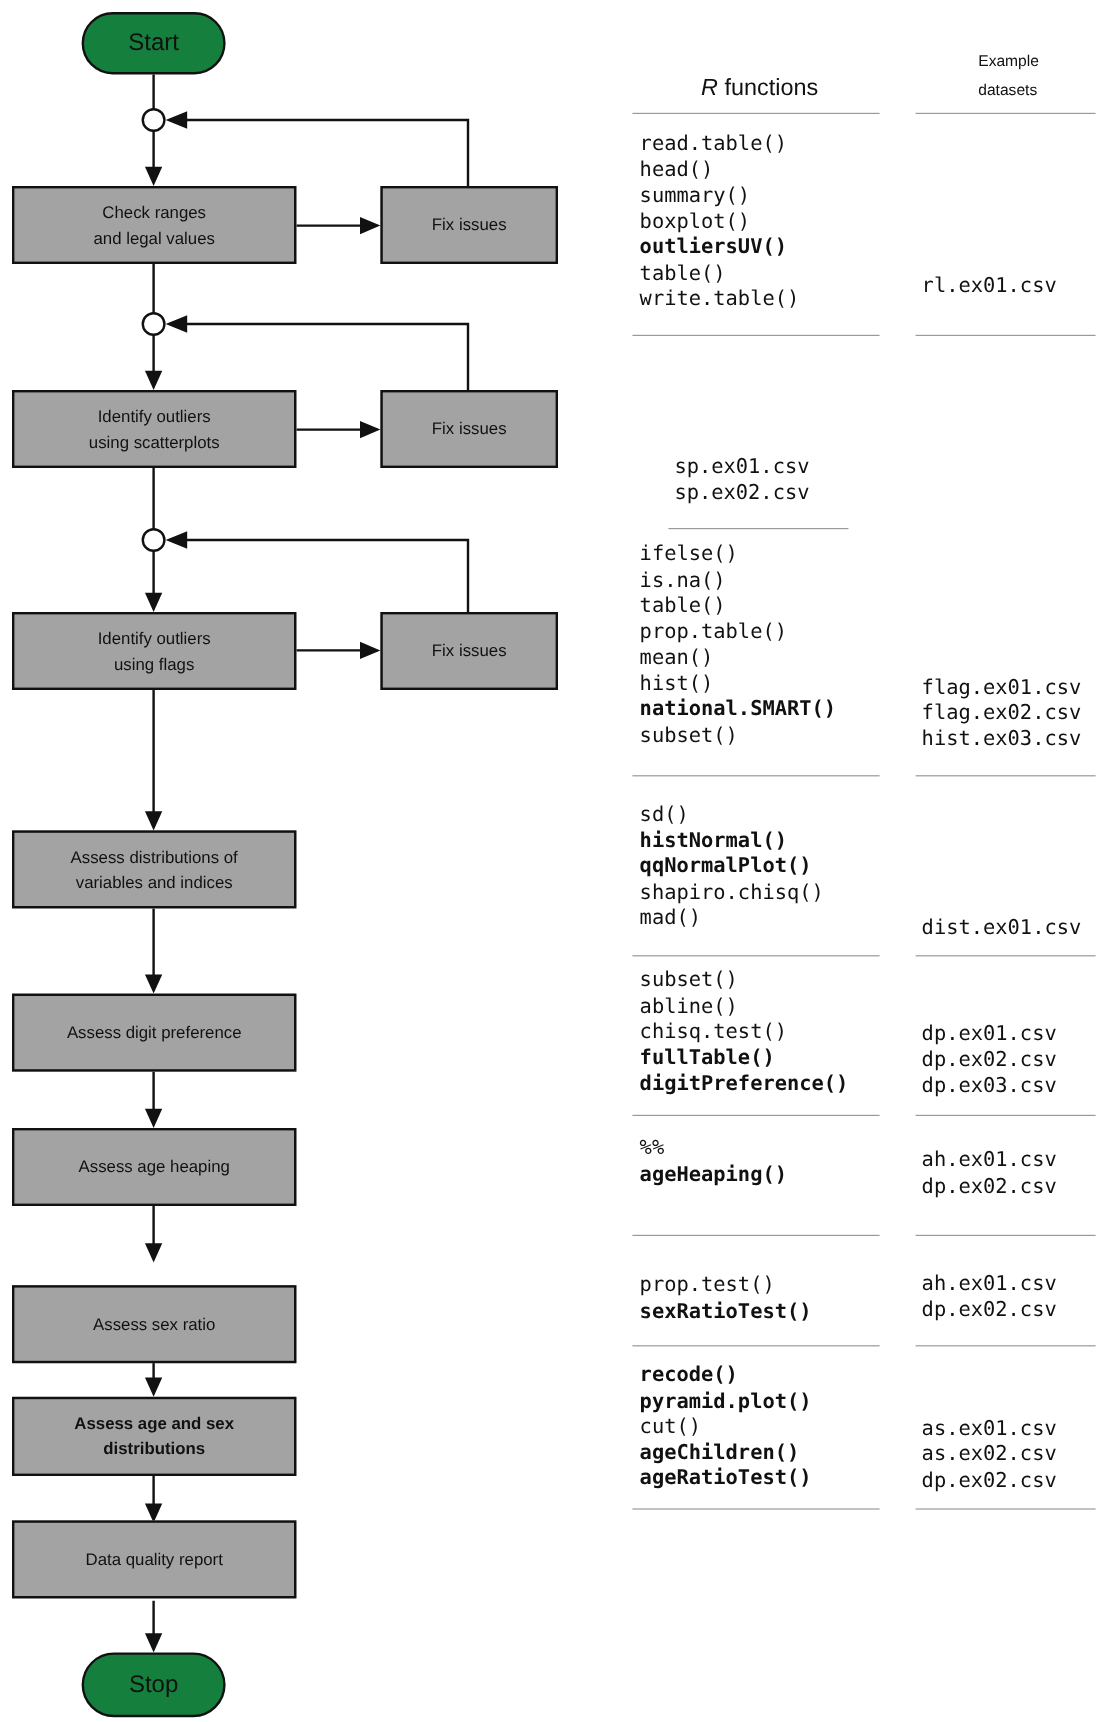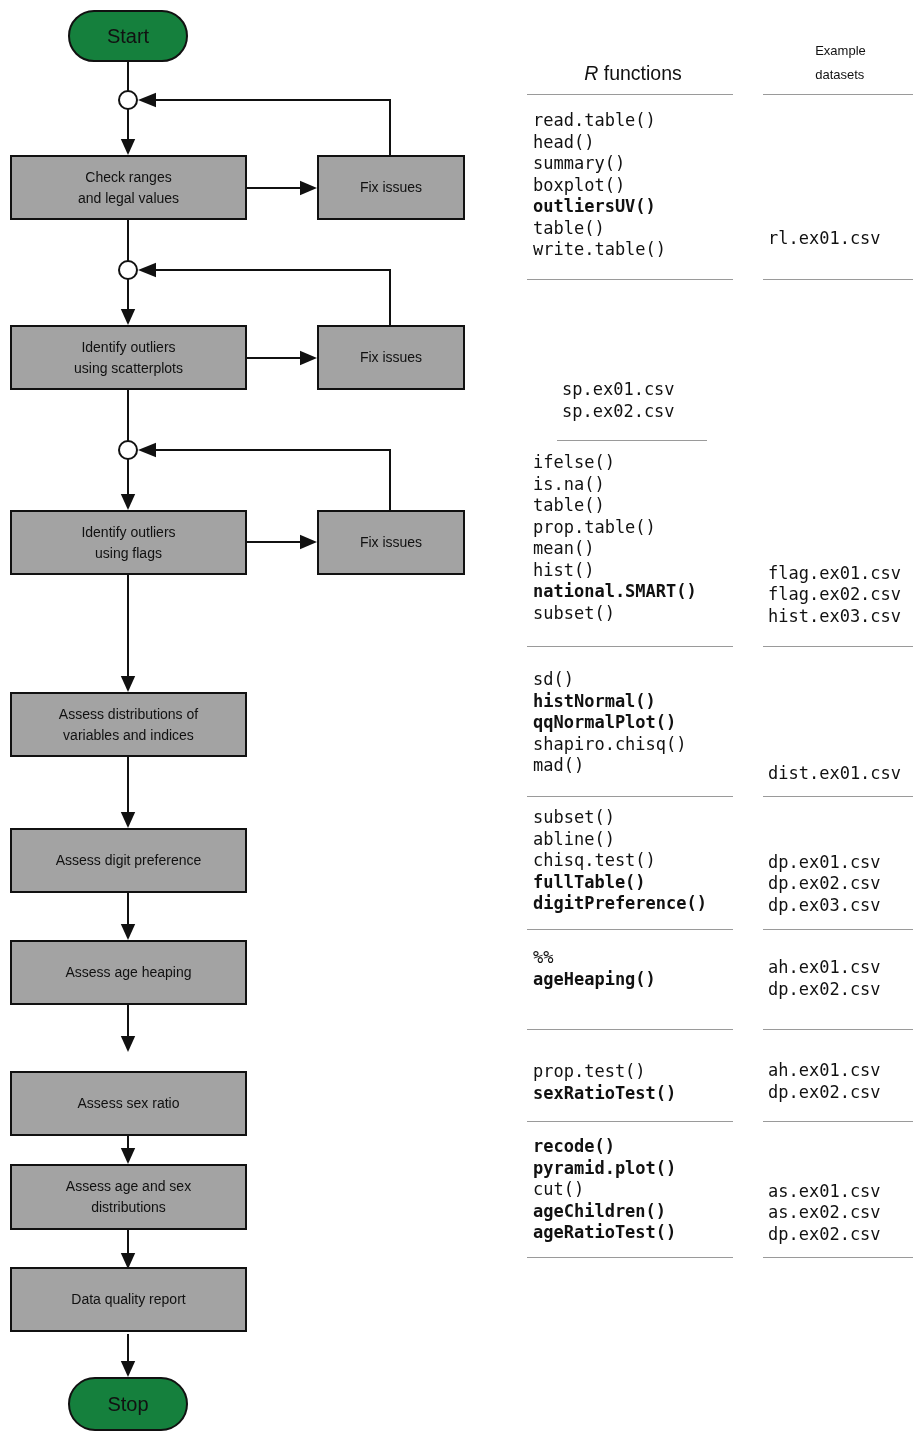--- a/index.html
+++ b/index.html
@@ -14,21 +14,21 @@
           display:flex;align-items:center;justify-content:center;font-size:20px;}
   #start{left:68px;top:10px;width:120px;height:52px;border-radius:26px;}
   #stop{left:68px;top:1377px;width:120px;height:54px;border-radius:27px;}
   #step1{left:10px;top:155px;width:237px;height:65px;}
   #step2{left:10px;top:325px;width:237px;height:65px;}
   #step3{left:10px;top:510px;width:237px;height:65px;}
   #step4{left:10px;top:692px;width:237px;height:65px;}
   #step5{left:10px;top:828px;width:237px;height:65px;}
   #step6{left:10px;top:940px;width:237px;height:65px;}
   #step7{left:10px;top:1052px;width:237px;height:65px;margin-top:19px;}
-  #step8{left:10px;top:1164px;width:237px;height:66px;}
+  #step8{left:10px;top:1164px;width:237px;height:66px;font-weight:bold;}
   #step9{left:10px;top:1267px;width:237px;height:65px;}
   #fix1{left:317px;top:155px;width:148px;height:65px;}
   #fix2{left:317px;top:325px;width:148px;height:65px;}
   #fix3{left:317px;top:510px;width:148px;height:65px;}
 
   
   #rpanel{position:absolute;left:527px;top:0;width:386px;}
   .rp-row{display:flex;box-sizing:border-box;}
   .fcell{width:206px;box-sizing:border-box;border-bottom:1.5px solid #9a9a9a;
          display:flex;flex-direction:column;padding-left:6px;}

